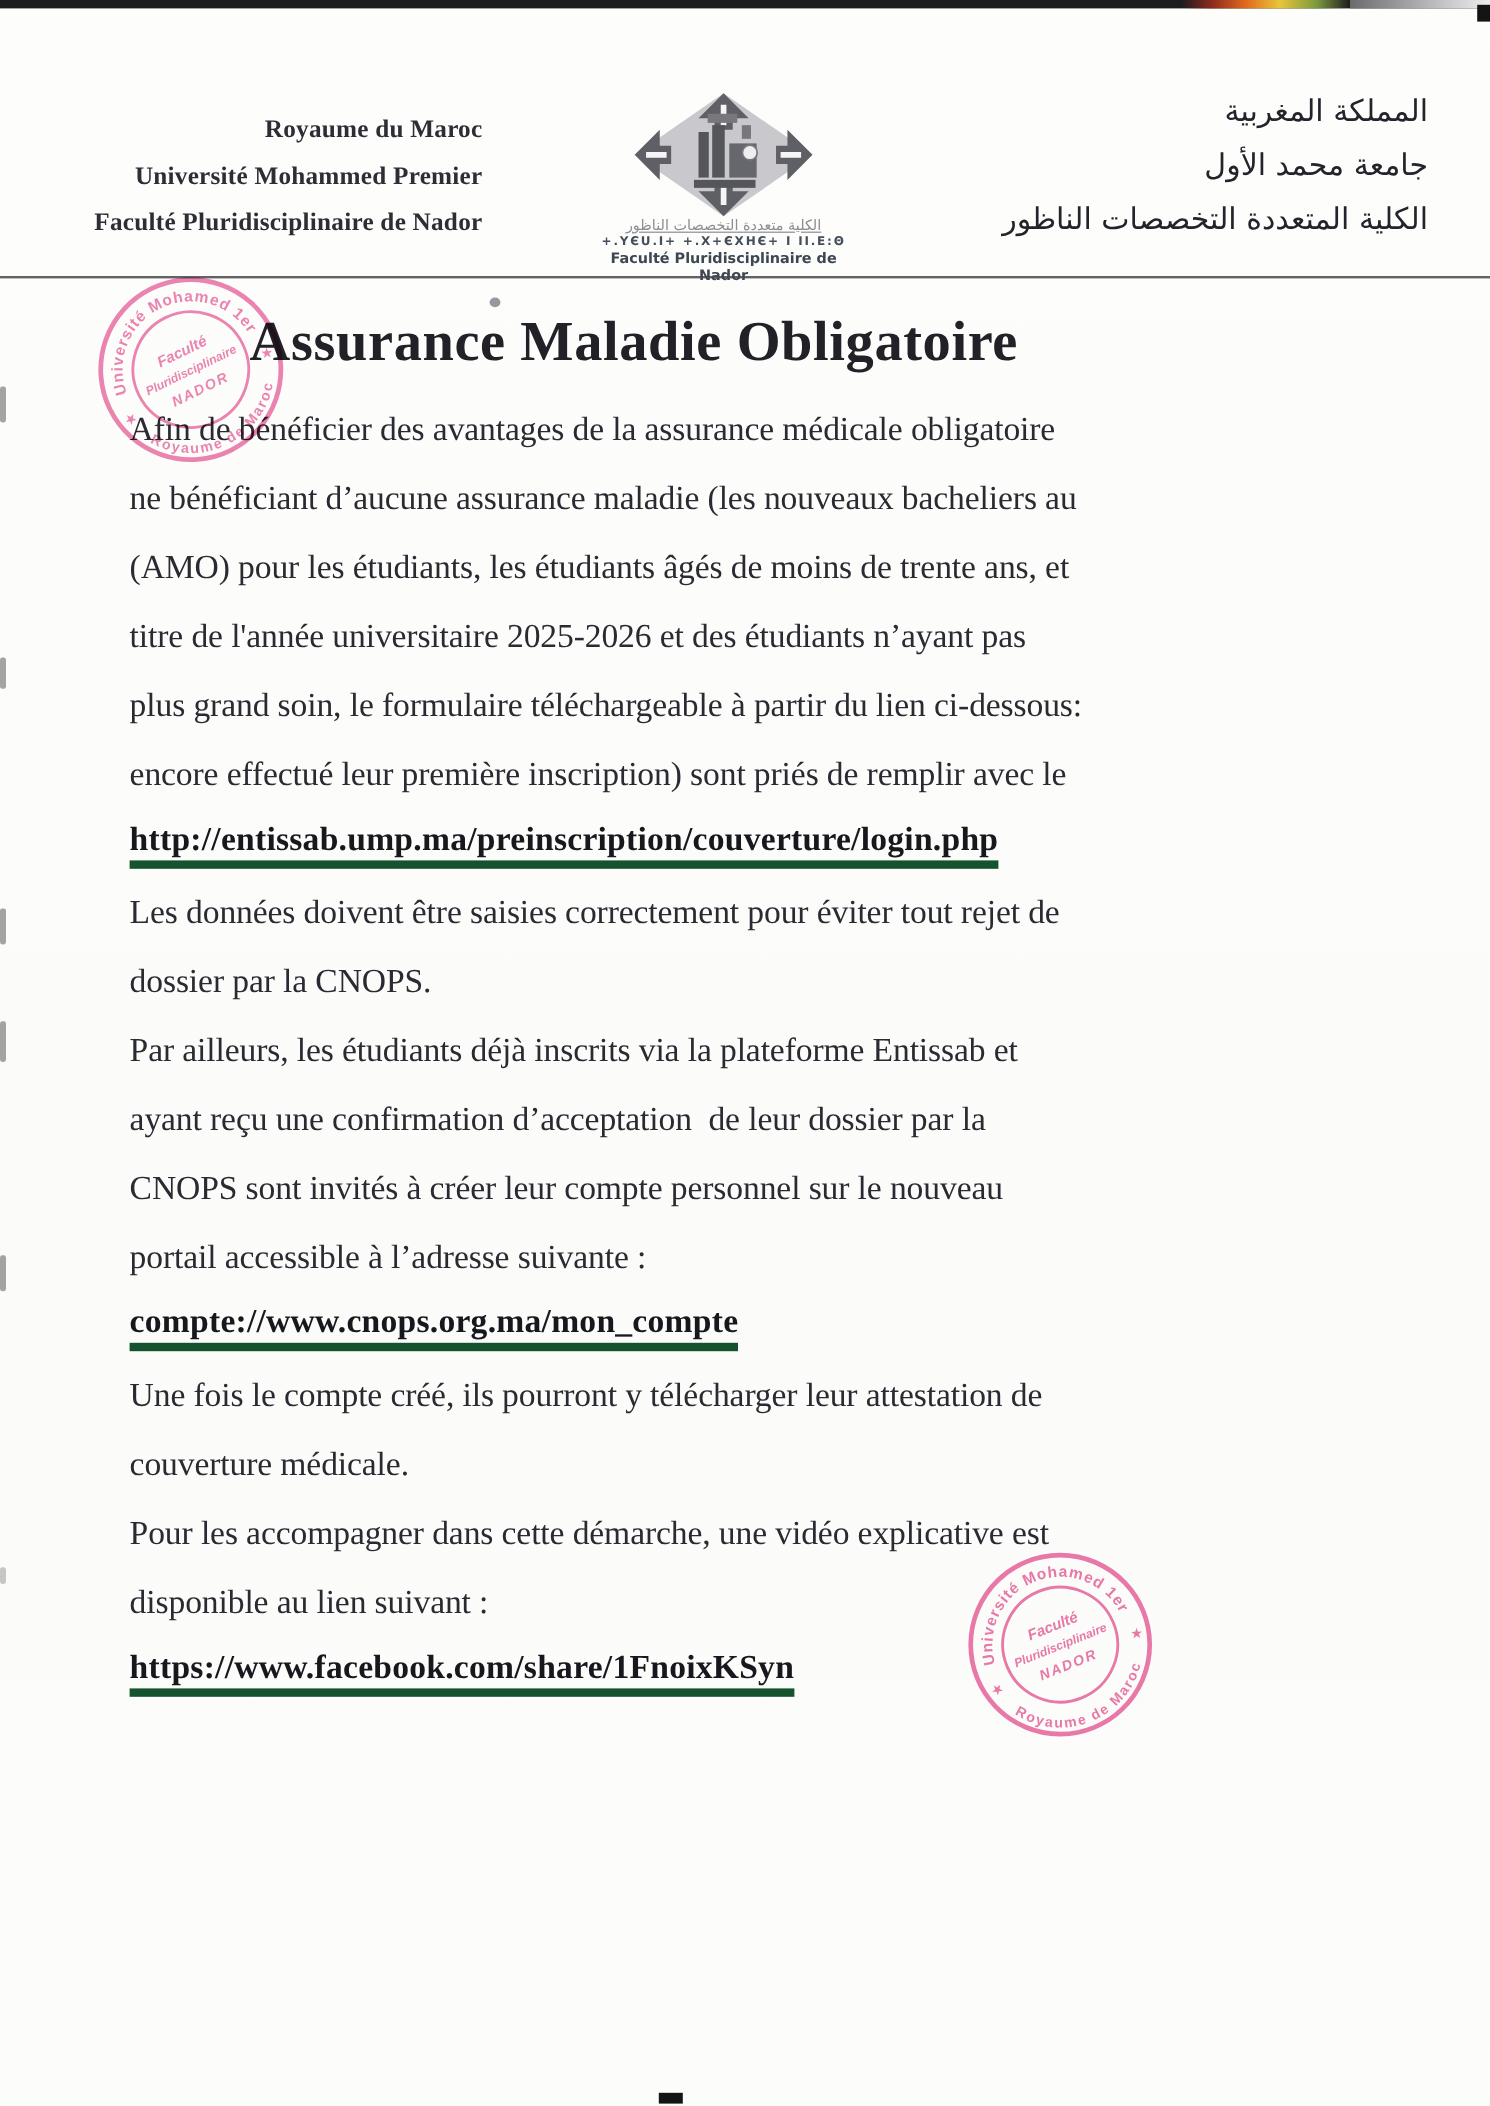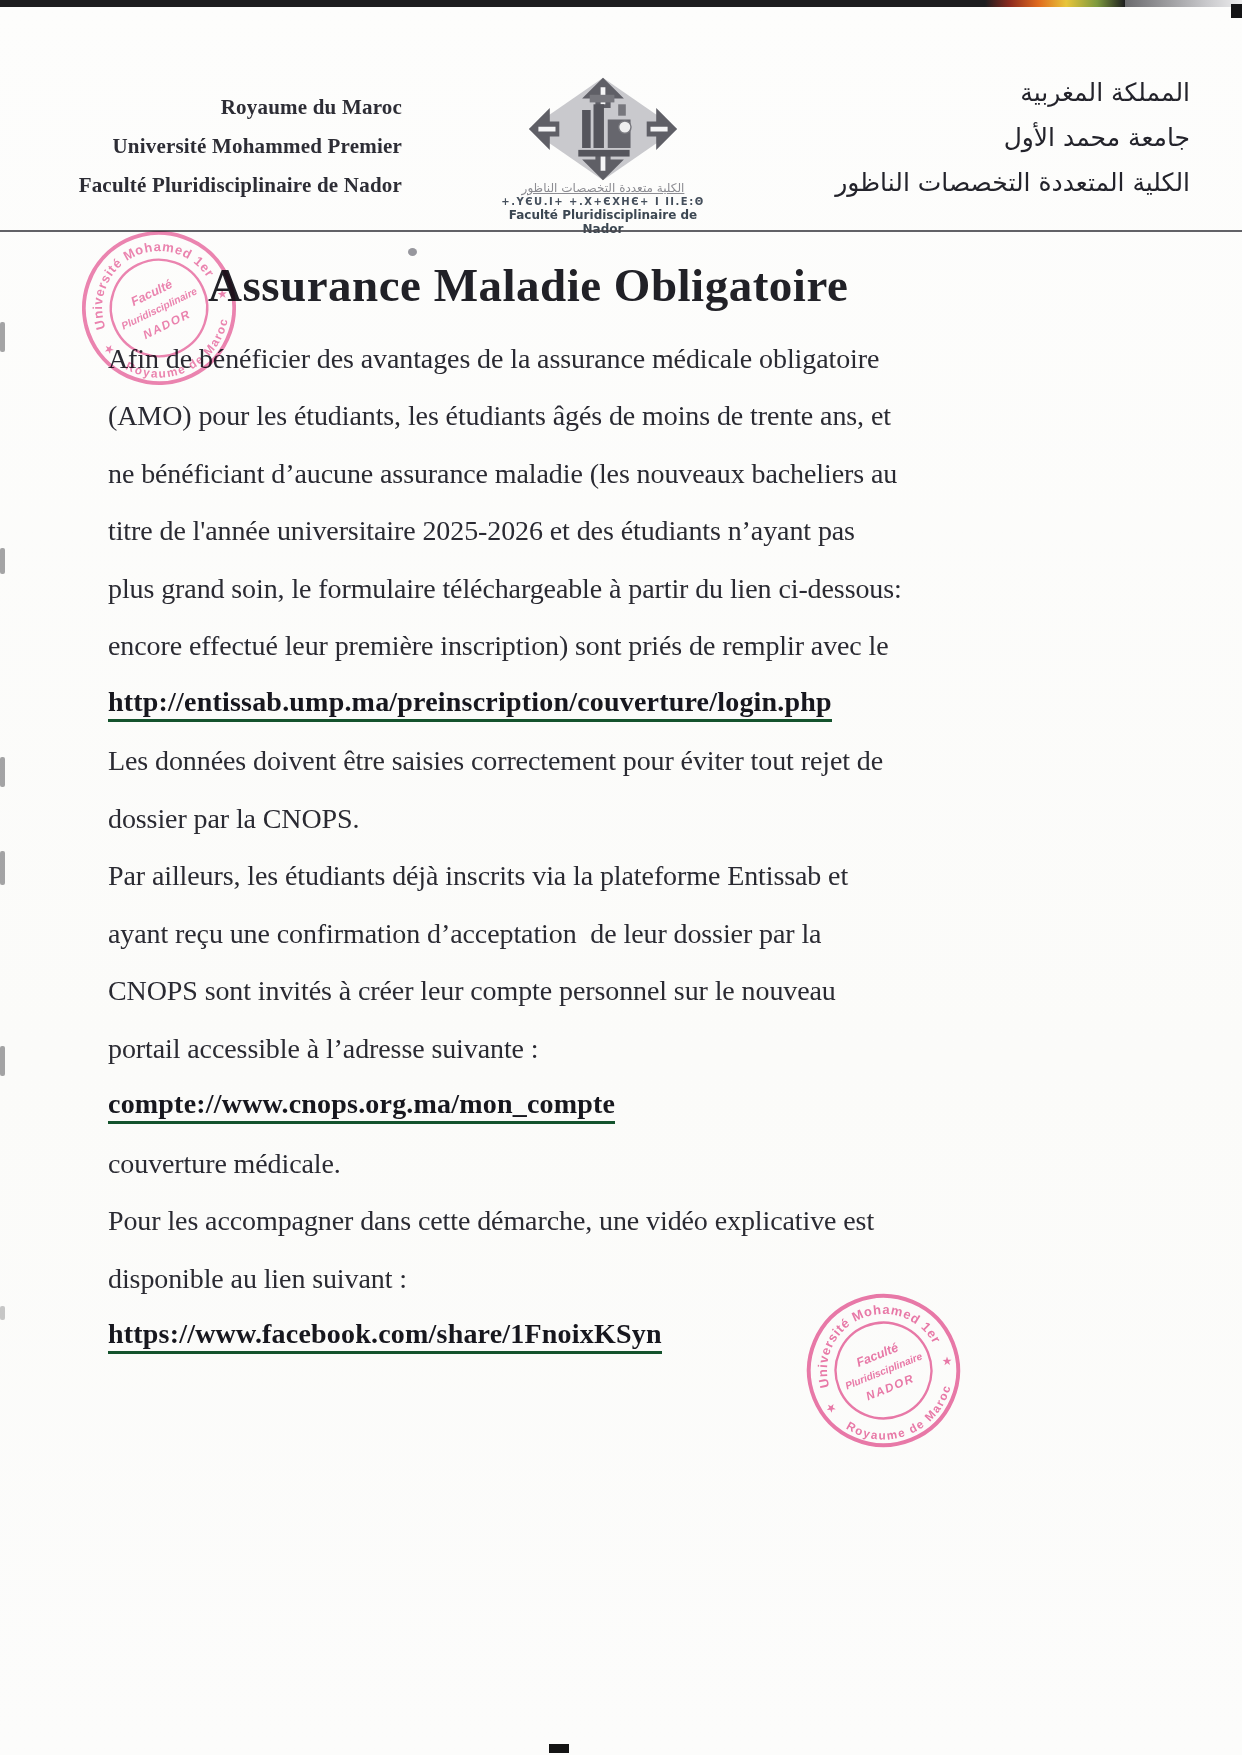--- a/index.html
+++ b/index.html
@@ -29,21 +29,21 @@
   .logo-cap-ar{font-family:"DejaVu Sans",sans-serif;font-size:12px;color:#8c8c92;line-height:13px;margin-top:-2px;text-decoration:underline;}
   .logo-cap-tif{font-family:"DejaVu Sans",sans-serif;font-weight:bold;font-size:10px;color:#454f5c;letter-spacing:1.5px;line-height:13px;}
   .logo-cap-fr{font-family:"DejaVu Sans",sans-serif;font-weight:bold;font-size:12px;color:#3c4752;line-height:14px;}
   .header-rule{position:absolute;left:0;top:230px;width:1242px;height:2px;background:#46464c;opacity:.85;}
   
   .doc-title{position:absolute;left:208px;top:260px;margin:0;font-size:47px;line-height:1.1;
     font-weight:bold;letter-spacing:.5px;color:#212127;}
   
   .doc-body{position:absolute;left:108px;top:330px;width:1010px;}
   .body-line{height:57.5px;display:flex;align-items:center;font-size:28px;color:#2a2a32;letter-spacing:-.1px;white-space:pre;}
-  .link-line .link-text{font-weight:bold;color:#17171e;border-bottom:3px solid #14532d;padding-bottom:1px;letter-spacing:.2px;}
+  .link-line .link-text{font-weight:bold;color:#17171e;border-bottom:7px solid #14532d;padding-bottom:1px;letter-spacing:.2px;}
   
   .stamp{position:absolute;mix-blend-mode:multiply;}
   .stamp-one{left:80px;top:229px;width:158px;height:158px;transform:rotate(-26deg);opacity:.78;}
   .stamp-two{left:805px;top:1292px;width:157px;height:157px;transform:rotate(-22deg);opacity:.85;}
   .stamp .ring-outer{fill:none;stroke:#e8639c;stroke-width:5;}
   .stamp .ring-inner{fill:none;stroke:#e8639c;stroke-width:3;}
   .stamp text{fill:#e8639c;font-family:"Liberation Sans","DejaVu Sans",sans-serif;font-weight:bold;}
   .stamp .arc-top{font-size:16.5px;letter-spacing:1px;}
   .stamp .arc-bottom{font-size:15px;letter-spacing:2px;}
   .stamp .center-l1{font-size:16px;font-style:italic;}
@@ -102,33 +102,34 @@
     <div>الكلية المتعددة التخصصات الناظور</div>
   </div>
 </header>
 
 <div class="header-rule"></div>
 
 <h1 class="doc-title">Assurance Maladie Obligatoire</h1>
 
 <main class="doc-body" id="body-lines">
     <div class="body-line">Afin de bénéficier des avantages de la assurance médicale obligatoire</div>
+    <div class="body-line">ne bénéficiant d’aucune assurance maladie (les nouveaux bacheliers au</div>
     <div class="body-line">(AMO) pour les étudiants, les étudiants âgés de moins de trente ans, et</div>
-    <div class="body-line">ne bénéficiant d’aucune assurance maladie (les nouveaux bacheliers au</div>
     <div class="body-line">titre de l'année universitaire 2025-2026 et des étudiants n’ayant pas</div>
     <div class="body-line">plus grand soin, le formulaire téléchargeable à partir du lien ci-dessous:</div>
     <div class="body-line">encore effectué leur première inscription) sont priés de remplir avec le</div>
     <div class="body-line link-line"><span class="link-text">http://entissab.ump.ma/preinscription/couverture/login.php</span></div>
     <div class="body-line">Les données doivent être saisies correctement pour éviter tout rejet de</div>
     <div class="body-line">dossier par la CNOPS.</div>
     <div class="body-line">Par ailleurs, les étudiants déjà inscrits via la plateforme Entissab et</div>
     <div class="body-line">ayant reçu une confirmation d’acceptation  de leur dossier par la</div>
     <div class="body-line">CNOPS sont invités à créer leur compte personnel sur le nouveau</div>
     <div class="body-line">portail accessible à l’adresse suivante :</div>
     <div class="body-line link-line"><span class="link-text">compte://www.cnops.org.ma/mon_compte</span></div>
+    <div class="body-line">Une fois le compte créé, ils pourront y télécharger leur attestation de</div>
     <div class="body-line">couverture médicale.</div>
     <div class="body-line">Pour les accompagner dans cette démarche, une vidéo explicative est</div>
     <div class="body-line">disponible au lien suivant :</div>
     <div class="body-line link-line"><span class="link-text">https://www.facebook.com/share/1FnoixKSyn</span></div>
   </main>
 
 <svg class="stamp stamp-one" viewBox="0 0 200 200">
   <defs>
     <path id="s1top" d="M 28,100 A 72 72 0 0 1 172,100"></path>
     <path id="s1bot" d="M 12,100 A 88 88 0 0 0 188,100"></path>

